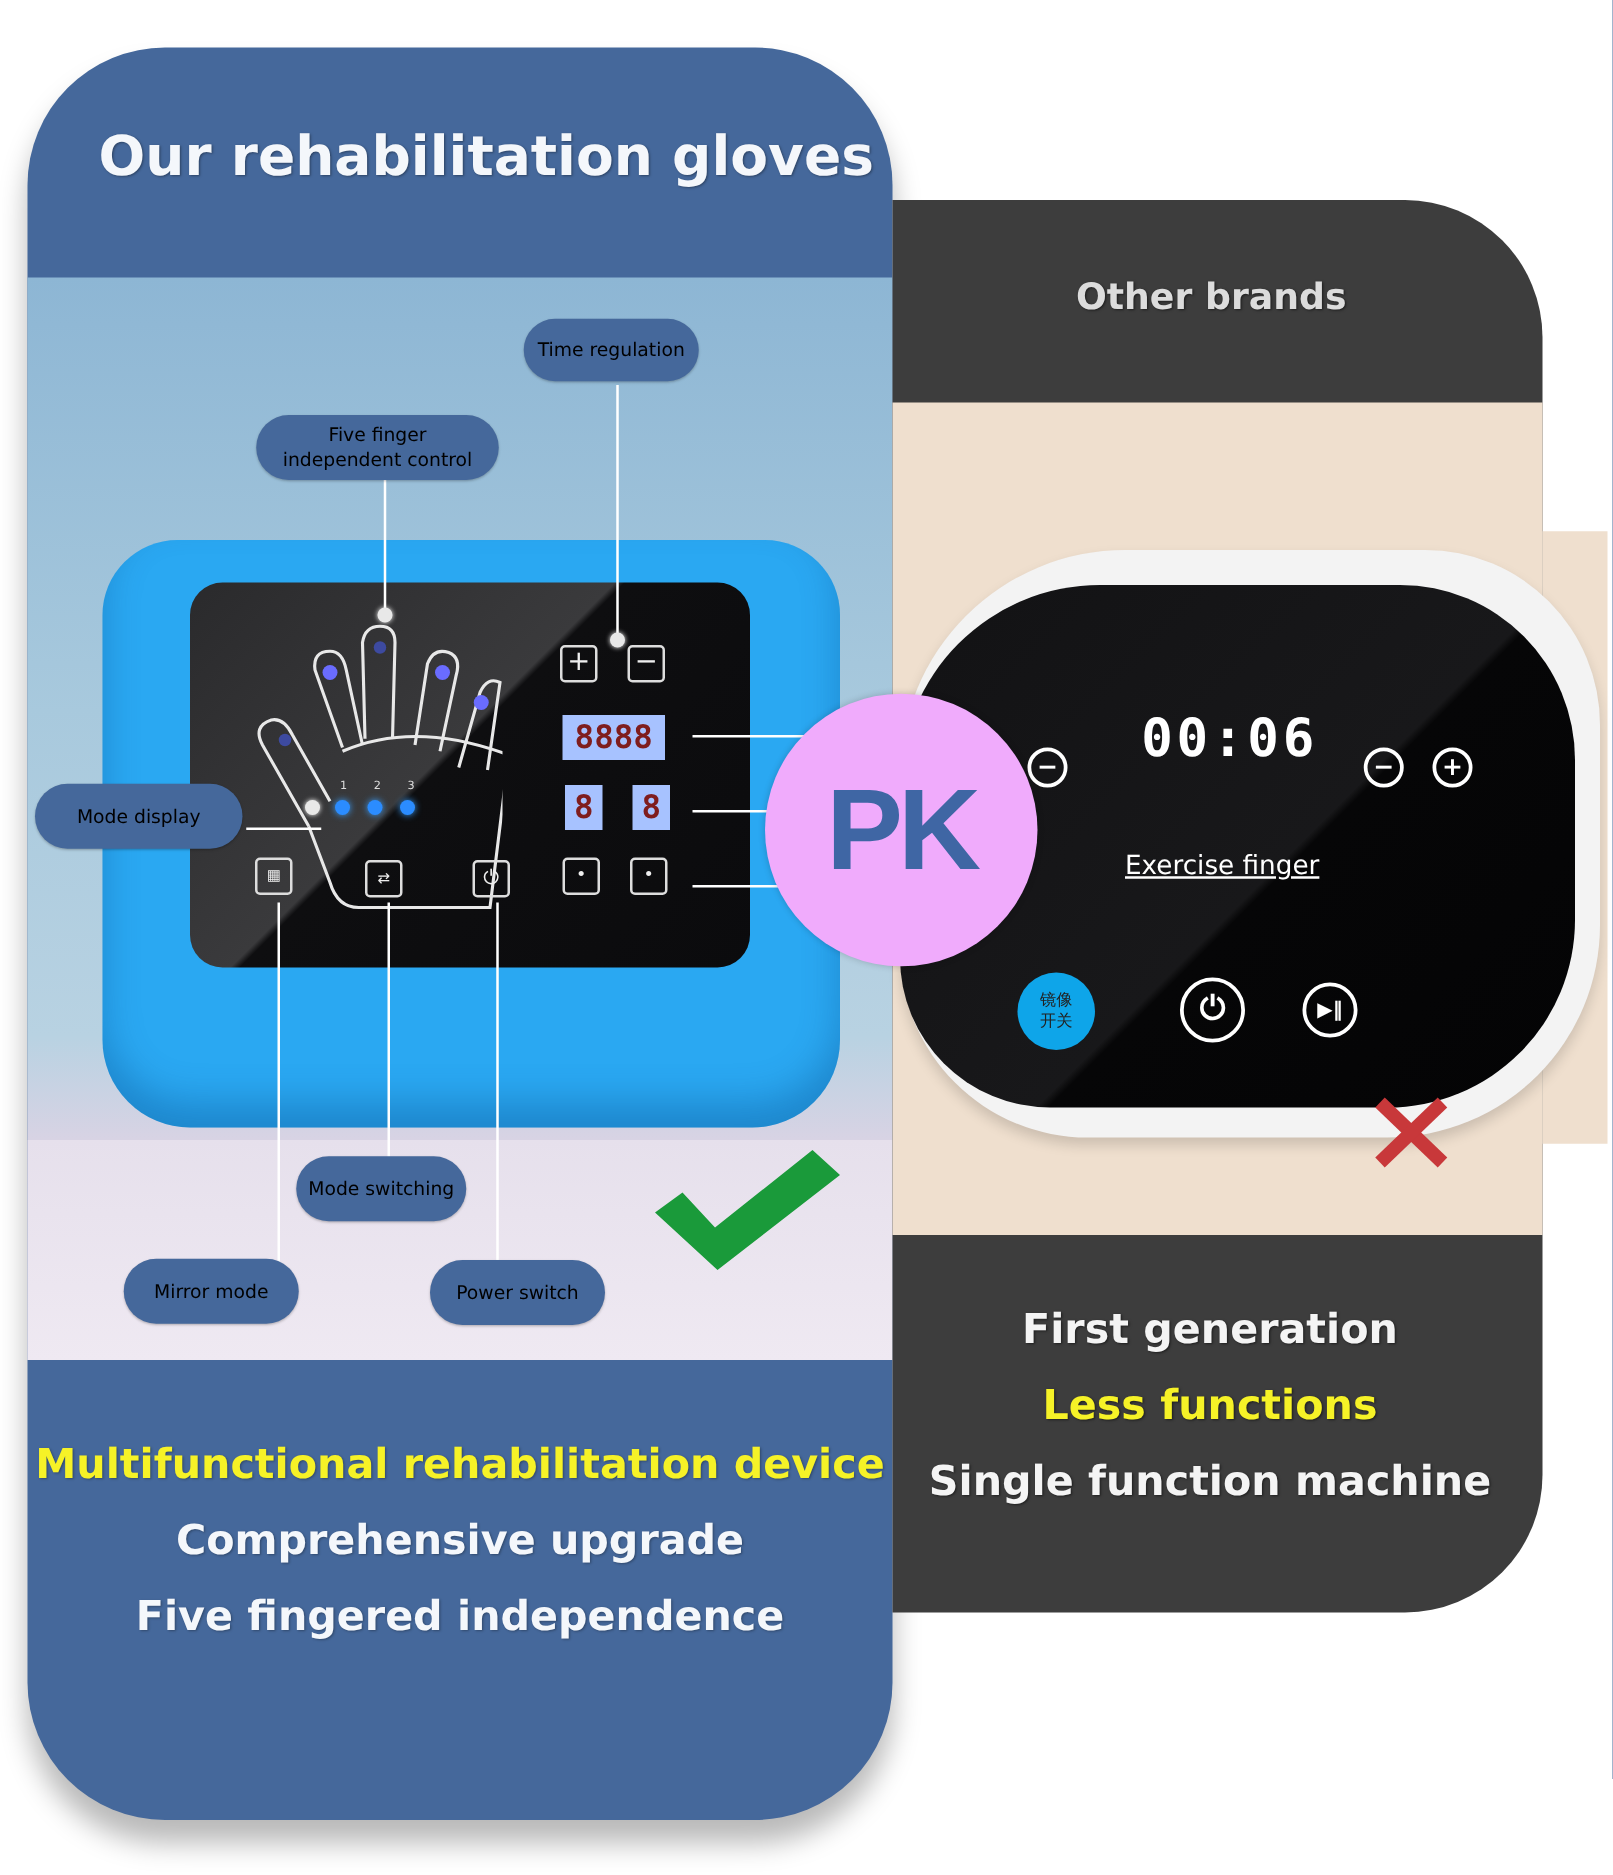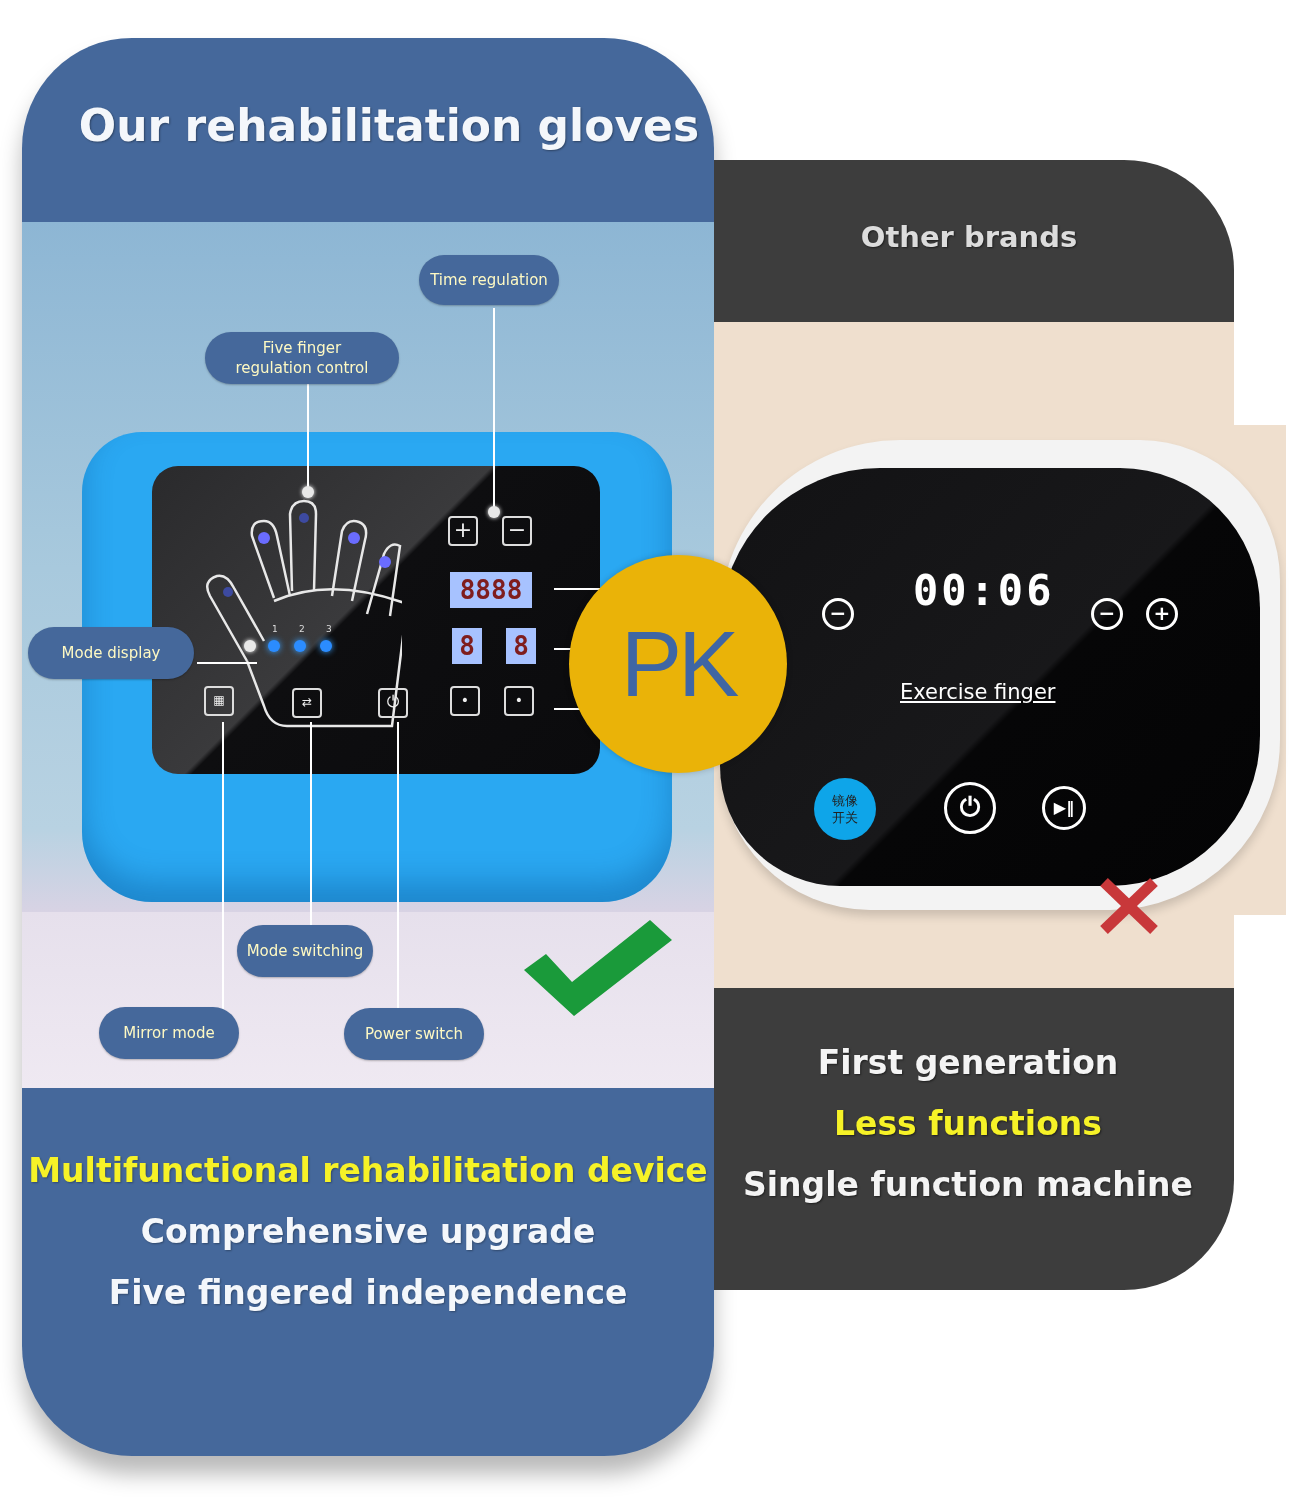--- a/index.html
+++ b/index.html
@@ -5,42 +5,42 @@
   html,body{margin:0;padding:0;}
   body{width:1290px;height:1500px;background:#ffffff;position:relative;overflow:hidden;font-family:"DejaVu Sans",sans-serif;}
   .abs{position:absolute;}
   
   .left-card{left:22px;top:38px;width:692px;height:1418px;background:#45689b;border-radius:110px;box-shadow:0 18px 22px rgba(0,0,0,0.28);overflow:hidden;}
   .left-title{left:0;top:100px;width:714px;text-align:center;color:#f4f7fb;font-weight:bold;font-size:44px;text-shadow:1px 1px 2px rgba(0,0,0,0.35);padding-left:32px;}
   .left-photo{left:22px;top:222px;width:692px;height:866px;background:linear-gradient(180deg,#8db6d4 0%,#a8c9dd 40%,#b8d2e2 70%,#d9d3e4 80%,#e8e2ee 100%);overflow:hidden;}
   .table-top{left:0;top:690px;width:692px;height:176px;background:linear-gradient(180deg,#e6e0ec 0%,#efe9f2 100%);}
   .device{left:60px;top:210px;width:590px;height:470px;background:#2aa8f2;border-radius:60px 60px 70px 70px;box-shadow:inset 0 -20px 30px rgba(0,60,120,0.3);}
   .screen{left:130px;top:244px;width:448px;height:308px;background:linear-gradient(135deg,#2a2a2c 0%,#3a3a3c 45%,#0e0e10 46%,#0b0b0d 100%);border-radius:26px;}
-  .bubble{background:#45689b;color:#fef9c3;border-radius:26px;text-align:left;font-size:15px;box-shadow:0 1px 2px rgba(0,0,0,0.25);display:flex;align-items:center;justify-content:center;line-height:20px;}
+  .bubble{background:#45689b;color:#000000;border-radius:26px;text-align:left;font-size:15px;box-shadow:0 1px 2px rgba(0,0,0,0.25);display:flex;align-items:center;justify-content:center;line-height:20px;}
   .line{background:#ffffff;}
   .dot{width:12px;height:12px;border-radius:50%;background:#e8e8e8;box-shadow:0 0 4px #fff;}
   .key{width:26px;height:26px;border:2px solid #ddd;border-radius:4px;color:#eee;font-size:22px;text-align:center;line-height:24px;}
   .seg{background:#a7c2ff;color:#7f1d1d;font-family:"DejaVu Sans Mono",monospace;font-weight:bold;text-align:center;}
   .led{width:12px;height:12px;border-radius:50%;background:#2b8cff;box-shadow:0 0 6px #3aa0ff;}
   .check{left:520px;top:920px;width:160px;height:110px;}
   .left-list{left:22px;top:1140px;width:692px;text-align:center;font-weight:bold;font-size:33px;line-height:61px;color:#f4f7fb;text-shadow:1px 1px 2px rgba(0,0,0,0.3);}
   .hl-yellow{color:#f6f227;}
   
   .right-card{left:714px;top:160px;width:520px;height:1130px;background:#3d3d3d;border-radius:0 110px 110px 0;}
   .right-title{left:714px;top:220px;width:510px;text-align:center;color:#dcdcdc;font-weight:bold;font-size:29px;text-shadow:1px 1px 2px rgba(0,0,0,0.5);}
   .right-photo{left:714px;top:322px;width:520px;height:666px;background:#efdfce;}
   .right-photo-ext{left:1234px;top:425px;width:52px;height:490px;background:#efdfce;}
   .r-device{left:720px;top:440px;width:560px;height:470px;background:#f3f3f3;border-radius:180px 140px 170px 150px;box-shadow:0 6px 10px rgba(0,0,0,0.15);}
   .r-screen{left:720px;top:468px;width:540px;height:418px;background:linear-gradient(135deg,#121214 0%,#18181a 55%,#060607 56%,#040405 100%);border-radius:160px 140px 150px 120px;}
   .r-time{left:885px;top:566px;color:#fff;font-family:"DejaVu Sans Mono",monospace;font-size:42px;letter-spacing:3px;font-weight:bold;margin-left:28px;}
   .r-icon{border:3px solid #fff;border-radius:50%;color:#fff;text-align:center;font-weight:bold;}
   .r-label{left:900px;top:680px;color:#fff;font-size:21px;text-decoration:underline;}
   .right-list{left:714px;top:1032px;width:508px;text-align:center;font-weight:bold;font-size:33px;line-height:61px;color:#f4f4f4;text-shadow:1px 1px 2px rgba(0,0,0,0.5);}
   
-  .pk{left:569px;top:555px;width:218px;height:218px;border-radius:50%;background:#eab308;box-shadow:0 0 6px rgba(0,0,0,0.2);display:flex;align-items:center;justify-content:center;color:#3f66a4;font-size:92px;font-family:"Liberation Sans",sans-serif;font-weight:normal;letter-spacing:-4px;}
+  .pk{left:612px;top:555px;width:218px;height:218px;border-radius:50%;background:#f0abfc;box-shadow:0 0 6px rgba(0,0,0,0.2);display:flex;align-items:center;justify-content:center;color:#3f66a4;font-size:92px;font-family:"Liberation Sans",sans-serif;font-weight:bold;letter-spacing:-4px;}
 </style>
 </head>
 <body>
 
 <div class="abs left-card"></div>
 <div class="abs left-title">Our rehabilitation gloves</div>
 
 <div class="abs left-photo">
   <div class="abs table-top"></div>
   <div class="abs device"></div>
@@ -91,21 +91,21 @@
   <div class="abs line" style="left:200px;top:500px;width:2px;height:310px;"></div>
   <div class="abs line" style="left:288px;top:500px;width:2px;height:205px;"></div>
   <div class="abs line" style="left:375px;top:500px;width:2px;height:286px;"></div>
   <div class="abs line" style="left:532px;top:366px;width:160px;height:2px;"></div>
   <div class="abs line" style="left:532px;top:426px;width:160px;height:2px;"></div>
   <div class="abs line" style="left:532px;top:486px;width:160px;height:2px;"></div>
 
   <div class="abs bubble" style="left:397px;top:33px;width:140px;height:50px;">Time regulation</div>
   <div class="abs bubble" style="left:183px;top:110px;width:194px;height:52px;flex-direction:column;">
     <span>Five finger</span>
-    <span>regulation control</span>
+    <span>independent control</span>
   </div>
   <div class="abs bubble" style="left:6px;top:405px;width:166px;height:52px;">Mode display</div>
   <div class="abs bubble" style="left:215px;top:703px;width:136px;height:52px;">Mode switching</div>
   <div class="abs bubble" style="left:77px;top:785px;width:140px;height:52px;">Mirror mode</div>
   <div class="abs bubble" style="left:322px;top:786px;width:140px;height:52px;">Power switch</div>
 </div>
 
 <svg class="abs check" viewBox="0 0 160 110">
   <polygon points="4,50 26,34 52,62 130,0 152,20 54,96" fill="#1a9a3a"></polygon>
 </svg>

